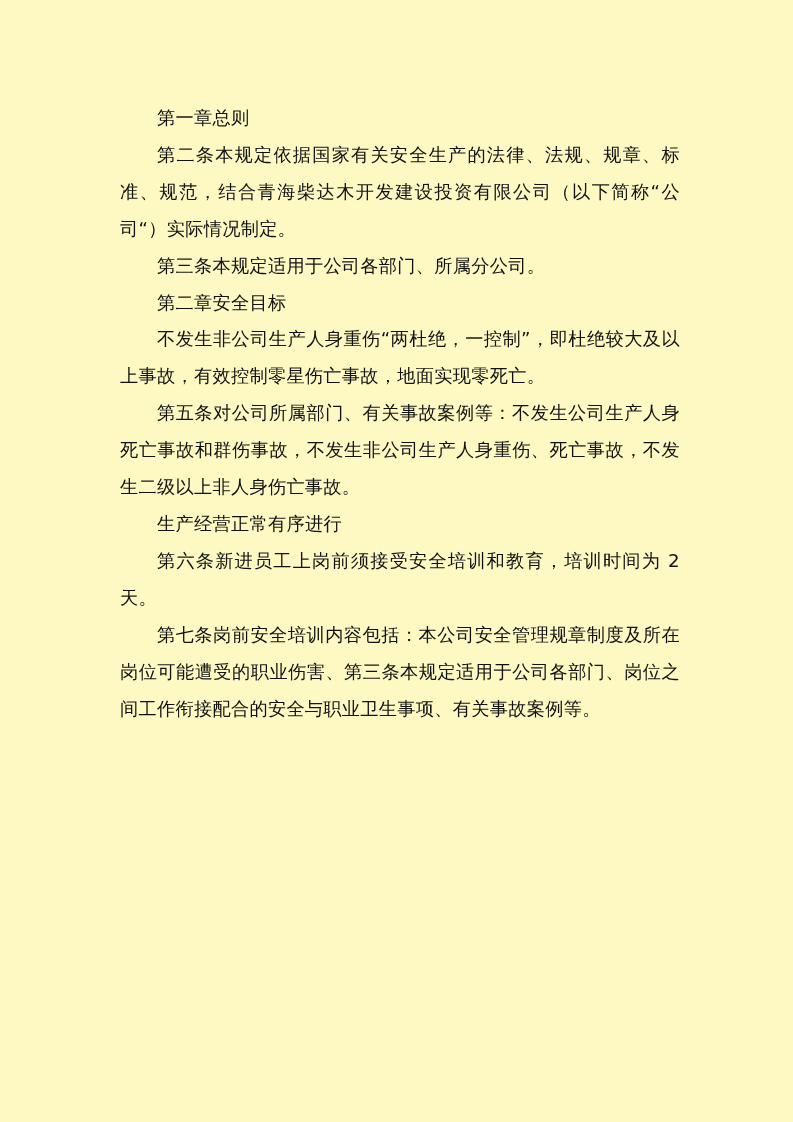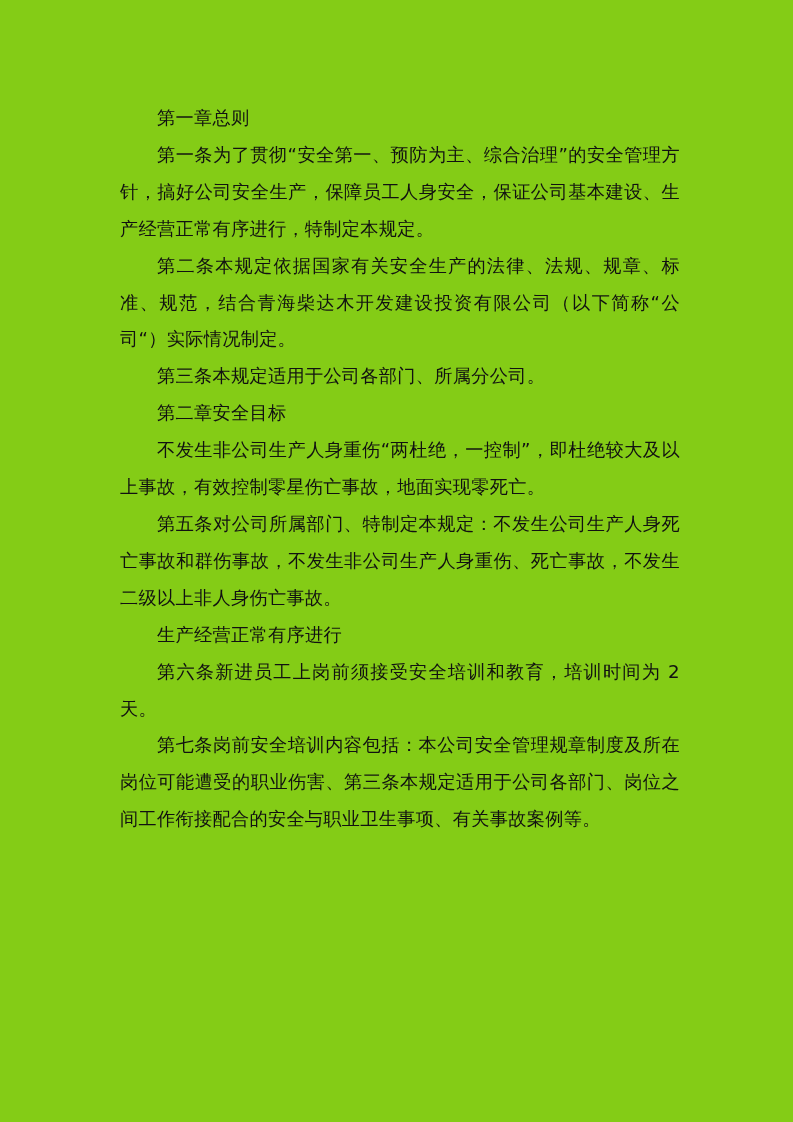--- a/index.html
+++ b/index.html
@@ -14,21 +14,21 @@
       overflow: hidden;
       font-family: "DejaVu Sans", "Liberation Sans", sans-serif;
       color: #111111;
     }
     .page {
       position: absolute;
       left: 0;
       top: 0;
       width: 793px;
       height: 1122px;
-      background: #84cc16;
+      background: #fef9c3;
     }
     .content {
       position: absolute;
       left: 120px;
       top: 100px;
       width: 560px;
     }
     .para {
       font-size: 18.2px;
       line-height: 36.9px;
@@ -40,23 +40,22 @@
       text-justify: inter-character;
       word-break: break-all;
     }
   </style>
 </head>
 <body>
 
 <div class="page">
   <div class="content">
     <p class="para">第一章总则</p>
-    <p class="para">第一条为了贯彻“安全第一、预防为主、综合治理”的安全管理方针，搞好公司安全生产，保障员工人身安全，保证公司基本建设、生产经营正常有序进行，特制定本规定。</p>
     <p class="para">第二条本规定依据国家有关安全生产的法律、法规、规章、标准、规范，结合青海柴达木开发建设投资有限公司（以下简称“公司“）实际情况制定。</p>
     <p class="para">第三条本规定适用于公司各部门、所属分公司。</p>
     <p class="para">第二章安全目标</p>
     <p class="para">不发生非公司生产人身重伤“两杜绝，一控制”，即杜绝较大及以上事故，有效控制零星伤亡事故，地面实现零死亡。</p>
-    <p class="para">第五条对公司所属部门、特制定本规定：不发生公司生产人身死亡事故和群伤事故，不发生非公司生产人身重伤、死亡事故，不发生二级以上非人身伤亡事故。</p>
+    <p class="para">第五条对公司所属部门、有关事故案例等：不发生公司生产人身死亡事故和群伤事故，不发生非公司生产人身重伤、死亡事故，不发生二级以上非人身伤亡事故。</p>
     <p class="para">生产经营正常有序进行</p>
     <p class="para">第六条新进员工上岗前须接受安全培训和教育，培训时间为 2 天。</p>
     <p class="para">第七条岗前安全培训内容包括：本公司安全管理规章制度及所在岗位可能遭受的职业伤害、第三条本规定适用于公司各部门、岗位之间工作衔接配合的安全与职业卫生事项、有关事故案例等。</p>
   </div>
 </div>
 
 </body></html>

